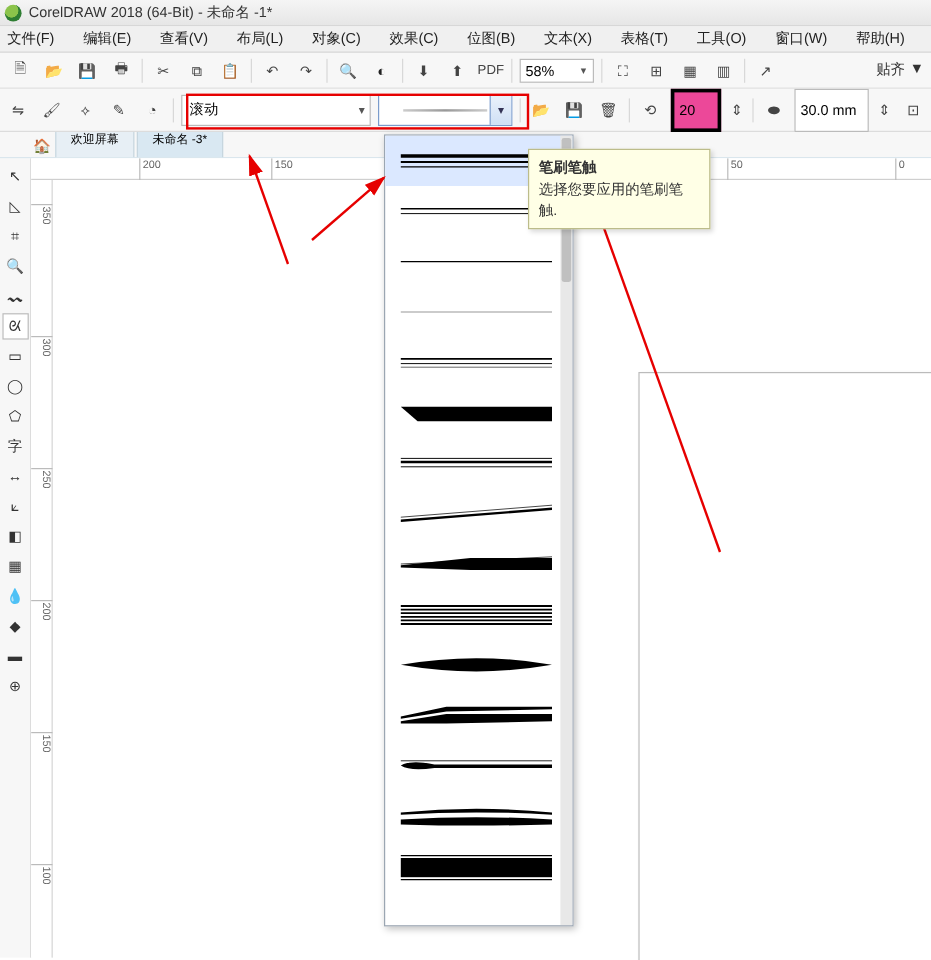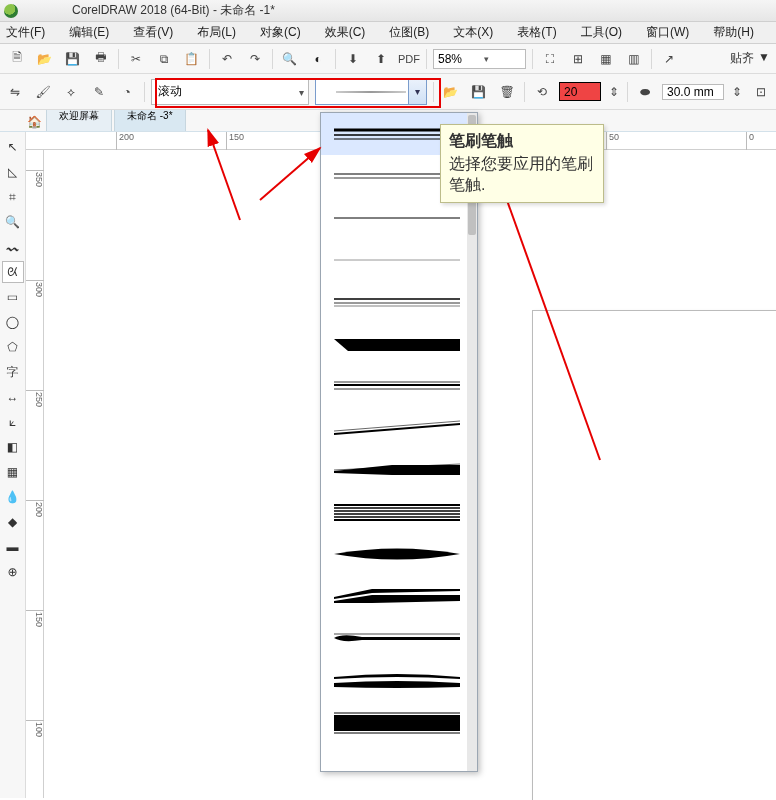--- a/index.html
+++ b/index.html
@@ -19,21 +19,21 @@
       align-items: center;
       padding: 0 4px;
       border-bottom: 1px solid #cfcfcf;
     }
     .titlebar .logo {
       width: 14px; height: 14px;
       background: radial-gradient(circle at 40% 35%, #8bc34a 0 45%, #2e7d32 48% 100%);
       border-radius: 50%;
       margin-right: 6px;
     }
-    .titlebar span { color: #333; white-space: nowrap; margin-left: 48px; }
+    .titlebar span { color: #333; white-space: nowrap; }
     .menubar {
       background: #f0f0f0;
       height: 22px;
       display: flex;
       align-items: center;
       gap: 24px;
       padding: 0 6px;
       border-bottom: 1px solid #d0d0d0;
     }
     .menubar .item { color: #222; cursor: default; }
@@ -49,21 +49,21 @@
     .tb-btn {
       width: 22px; height: 22px;
       border: 1px solid transparent;
       background: #f7f7f7;
       display: inline-flex;
       align-items: center; justify-content: center;
       color: #444;
     }
     .tb-sep { width: 1px; height: 20px; background: #d8d8d8; }
     .zoom-box {
-      width: 93px; height: 20px;
+      width: 62px; height: 20px;
       border: 1px solid #bbb;
       display: flex; align-items: center;
       background: #fff;
       padding: 0 4px;
     }
     .zoom-box input { border:none; width:46px; font-size:12px; outline:none; background:transparent;}
     .zoom-box .arr { font-size: 9px; color:#555; }
 
     .toolbar2 {
       background: #f7f7f7;
@@ -107,27 +107,27 @@
       background: linear-gradient(to right,#ccc,#999,#ccc);
     }
     .red-box-1 {
       position:absolute;
       left: 155px; top: 4px;
       width: 286px; height: 30px;
       border: 2px solid #e60000;
       pointer-events:none;
     }
     .num-field {
-      width: 42px; height: 19px;
-      border:1px solid #000000; background:#ef4444;
+      width: 42px; height: 36px;
+      border:3px solid #000000; background:#ec4899;
       display:flex; align-items:center; padding:0 4px;
     }
     .num-field input{border:none;width:30px;font-size:12px;outline:none;background:transparent;}
     .mm-field {
-      width: 62px; height: 16px;
+      width: 62px; height: 36px;
       border:1px solid #bbb; background:#fff;
       display:flex; align-items:center; padding:0 4px;
     }
     .mm-field input{border:none;width:48px;font-size:12px;outline:none;background:transparent;text-align:left;}
 
     .tabs {
       height: 22px;
       display:flex; align-items:flex-end;
       gap:2px;
       padding-left: 26px;
@@ -221,25 +221,25 @@
       display:flex; align-items:center; justify-content:center;
       border-bottom: none;
       padding: 0 8px 0 4px;
     }
     .brush-item svg{width:130px;height:30px;}
     .brush-highlight{background:#dbe8ff;}
 
     .tooltip {
       position:absolute;
       left: 440px; top: 124px;
-      width: 164px;
+      width: 152px;
       background:#ffffe6;
       border:1px solid #bcbc8a;
       padding:6px 8px;
-      font-size:16px;
+      font-size:12px;
       color:#333;
       box-shadow:2px 2px 4px rgba(0,0,0,.15);
       z-index: 50;
     }
     .tooltip .tt-title{font-weight:bold;margin-bottom:2px;}
 
     svg.arrow { position:absolute; pointer-events:none; z-index: 40;}
     .cyan-line{position:absolute;left:18px;right:0;top:18px;height:1px;background:#2bbfd6;opacity:.6;}
 
     .snap-label {

